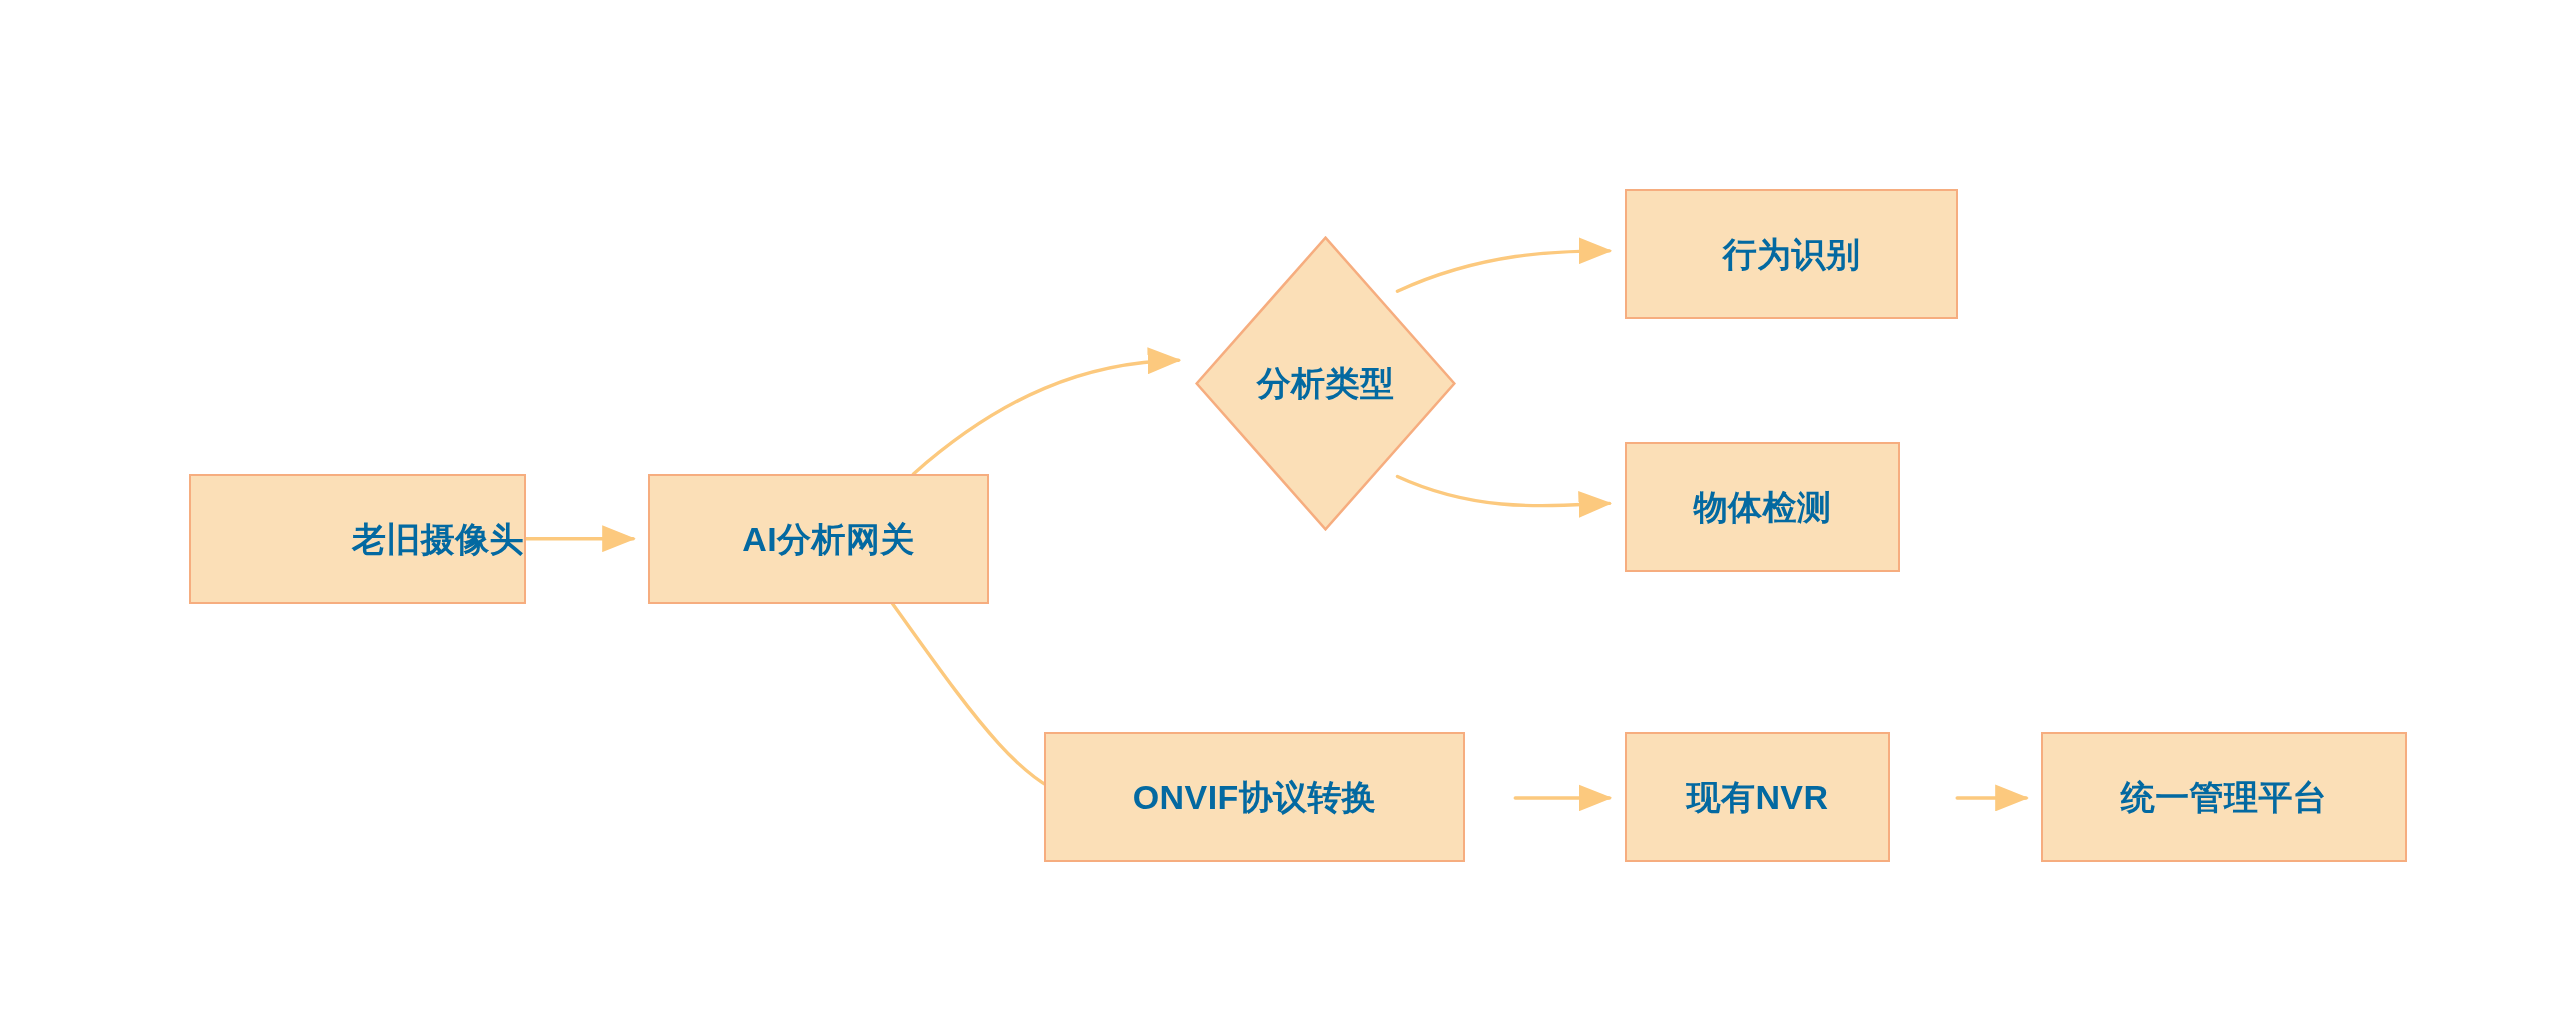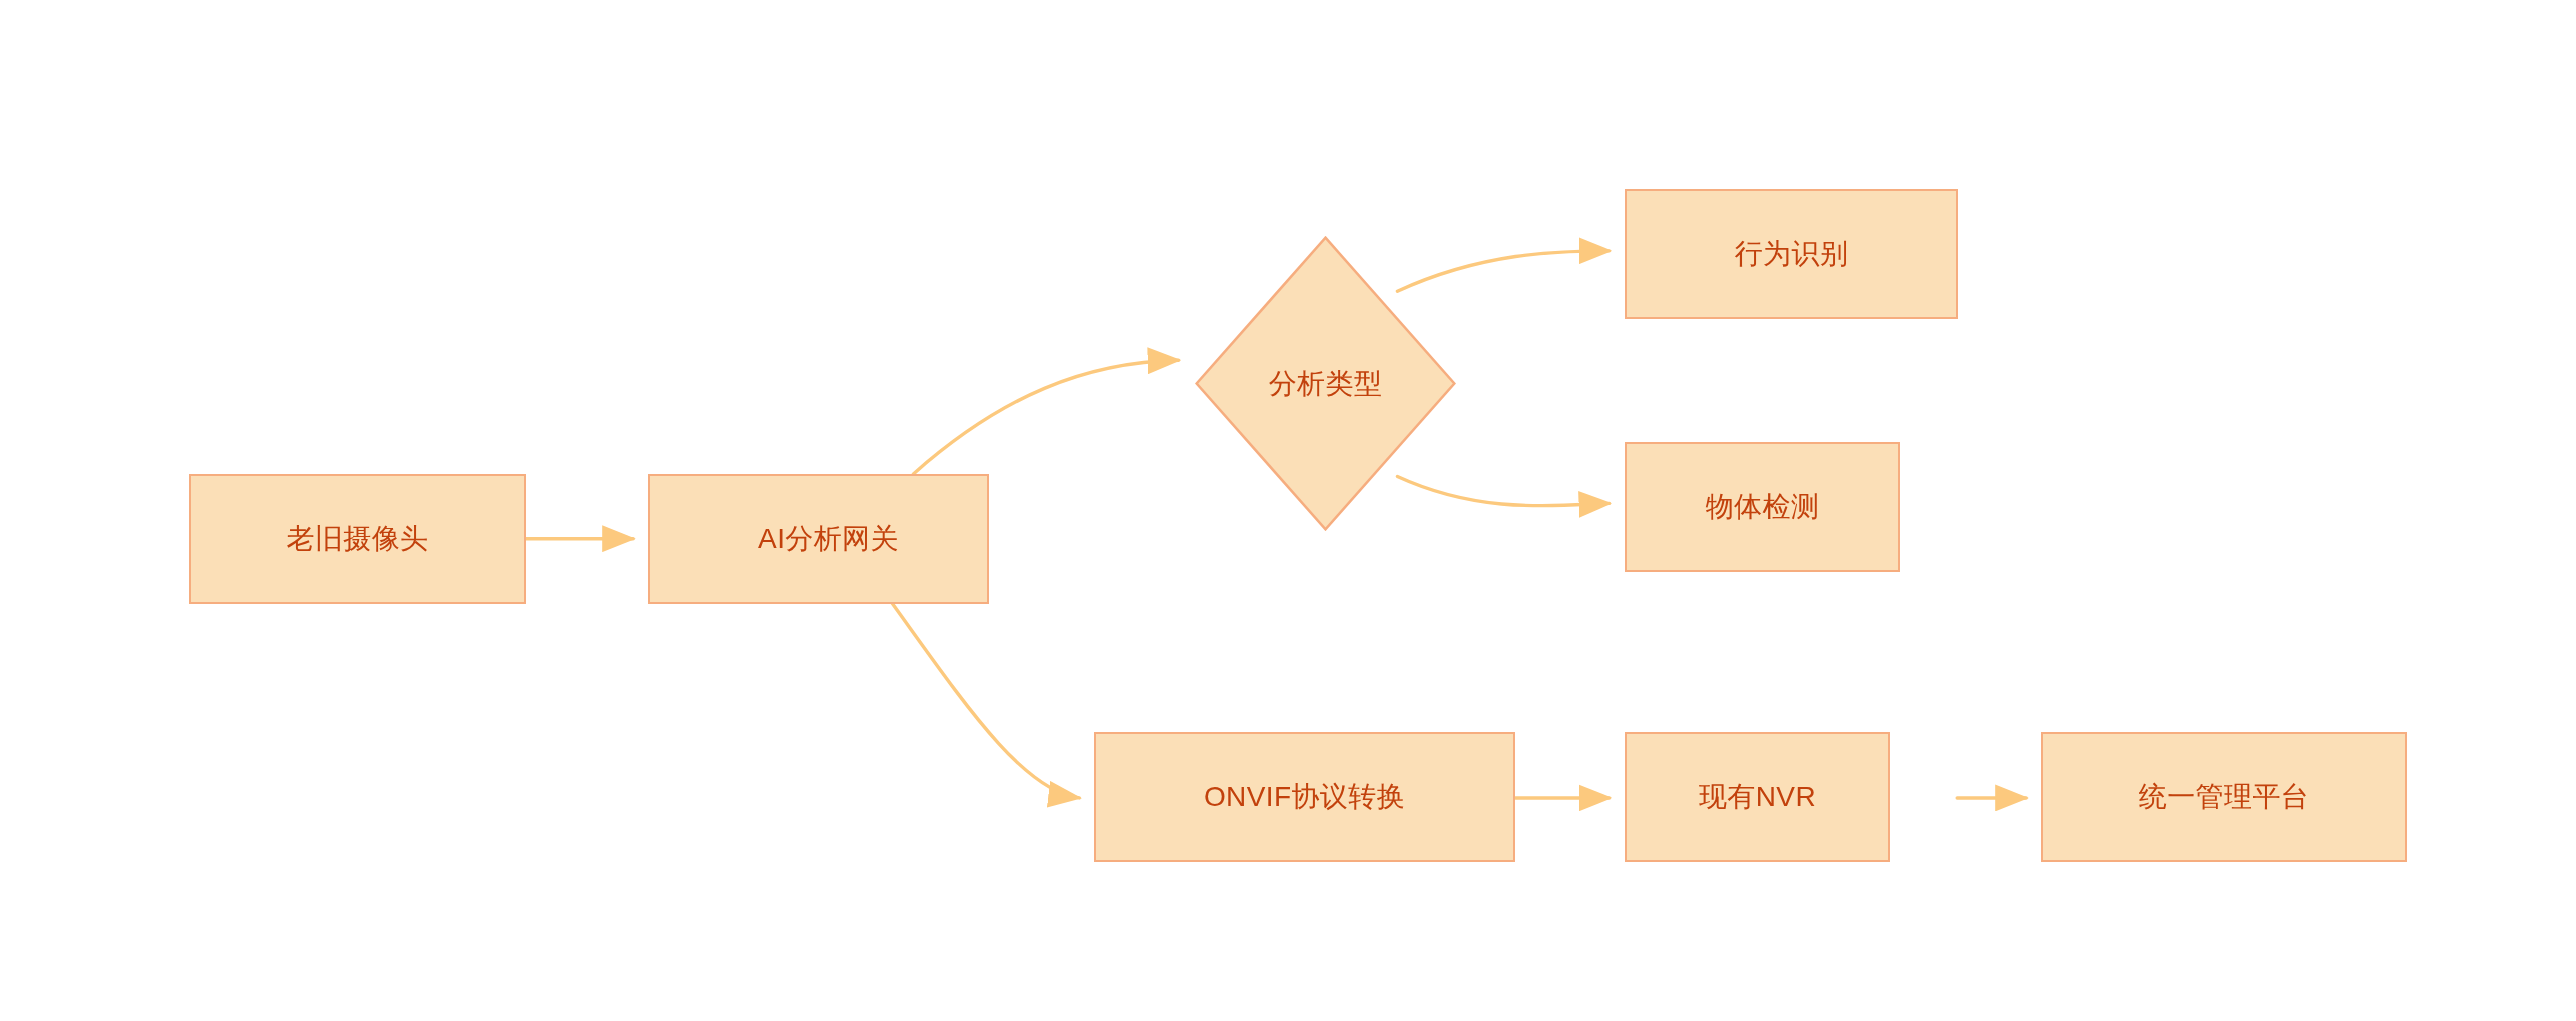--- a/index.html
+++ b/index.html
@@ -33,27 +33,28 @@
     display: flex;
     align-items: center;
     justify-content: center;
     text-align: center;
   }
   .node-rect {
     background: #fbdfb7;
     border: 2.5px solid #f6ad7f;
   }
   .node-label {
-    color: #c2410c;
-    font-size: 28px;
+    color: #0369a1;
+    font-size: 34px;
     line-height: 1.2;
     letter-spacing: 0.4px;
     white-space: nowrap;
     position: relative;
     z-index: 2;
+    font-weight: bold;
   }
   .node-diamond {
     background: transparent;
     border: none;
   }
   .node-diamond .diamond-shape {
     position: absolute;
     left: 0; top: 0;
     width: 100%;
     height: 100%;
@@ -76,39 +77,39 @@
         <path d="M 1085 563 C 1190 470, 1290 430, 1400 428" fill="none" stroke="#fcc97e" stroke-width="4" stroke-linecap="round" marker-end="url(#arrowhead)"></path>
         <path d="M 1660 346 C 1760 300, 1850 298, 1912 298" fill="none" stroke="#fcc97e" stroke-width="4" stroke-linecap="round" marker-end="url(#arrowhead)"></path>
         <path d="M 1660 566 C 1760 612, 1850 600, 1912 598" fill="none" stroke="#fcc97e" stroke-width="4" stroke-linecap="round" marker-end="url(#arrowhead)"></path>
         <path d="M 1060 717 C 1145 835, 1215 940, 1282 948" fill="none" stroke="#fcc97e" stroke-width="4" stroke-linecap="round" marker-end="url(#arrowhead)"></path>
         <path d="M 1800 948 L 1912 948" fill="none" stroke="#fcc97e" stroke-width="4" stroke-linecap="round" marker-end="url(#arrowhead)"></path>
         <path d="M 2325 948 L 2407 948" fill="none" stroke="#fcc97e" stroke-width="4" stroke-linecap="round" marker-end="url(#arrowhead)"></path>
       </g>
   </svg>
 
   <div id="nodes-group">
-      <div class="node node-rect" style="left: 189px; top: 474px; width: 337px; height: 130px;">
+      <div class="node node-rect" style="left: 189px; top: 474px; width: 337px; height: 130px; justify-content: flex-end;">
         <span class="node-label">老旧摄像头</span>
       </div>
       <div class="node node-rect" style="left: 648px; top: 474px; width: 341px; height: 130px; padding-left: 20px;">
         <span class="node-label">AI分析网关</span>
       </div>
       <div class="node node-diamond" style="left: 1195px; top: 236px; width: 261px; height: 295px; justify-content: center;">
         <svg class="diamond-shape" viewBox="0 0 310 350" preserveAspectRatio="none">
           <polygon points="155,2 308,175 155,348 2,175" fill="#fbdfb7" stroke="#f6ad7f" stroke-width="3"></polygon>
         </svg>
         <span class="node-label">分析类型</span>
       </div>
       <div class="node node-rect" style="left: 1625px; top: 189px; width: 333px; height: 130px;">
         <span class="node-label">行为识别</span>
       </div>
       <div class="node node-rect" style="left: 1625px; top: 442px; width: 275px; height: 130px;">
         <span class="node-label">物体检测</span>
       </div>
-      <div class="node node-rect" style="left: 1094px; top: 732px; width: 421px; height: 130px;">
+      <div class="node node-rect" style="left: 1044px; top: 732px; width: 421px; height: 130px;">
         <span class="node-label">ONVIF协议转换</span>
       </div>
       <div class="node node-rect" style="left: 1625px; top: 732px; width: 265px; height: 130px;">
         <span class="node-label">现有NVR</span>
       </div>
       <div class="node node-rect" style="left: 2041px; top: 732px; width: 366px; height: 130px; align-items: center;">
         <span class="node-label">统一管理平台</span>
       </div>
     </div>
 

